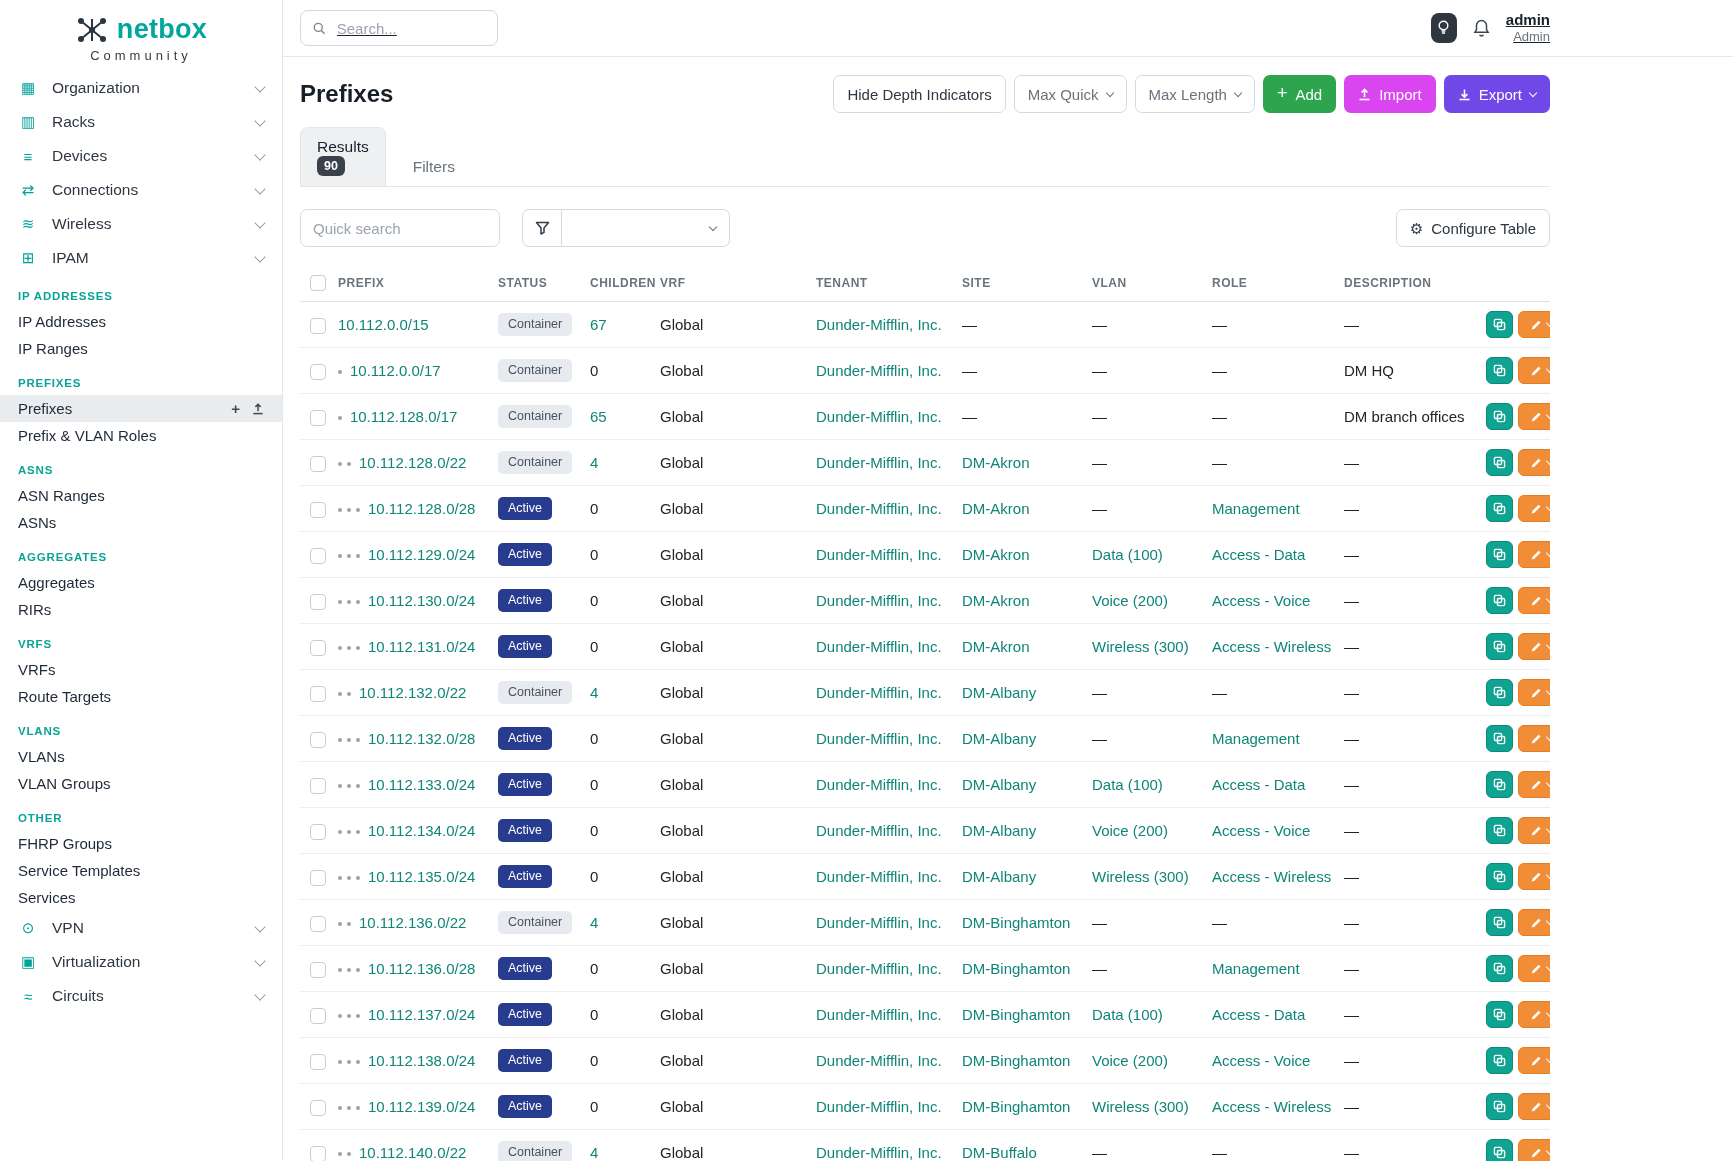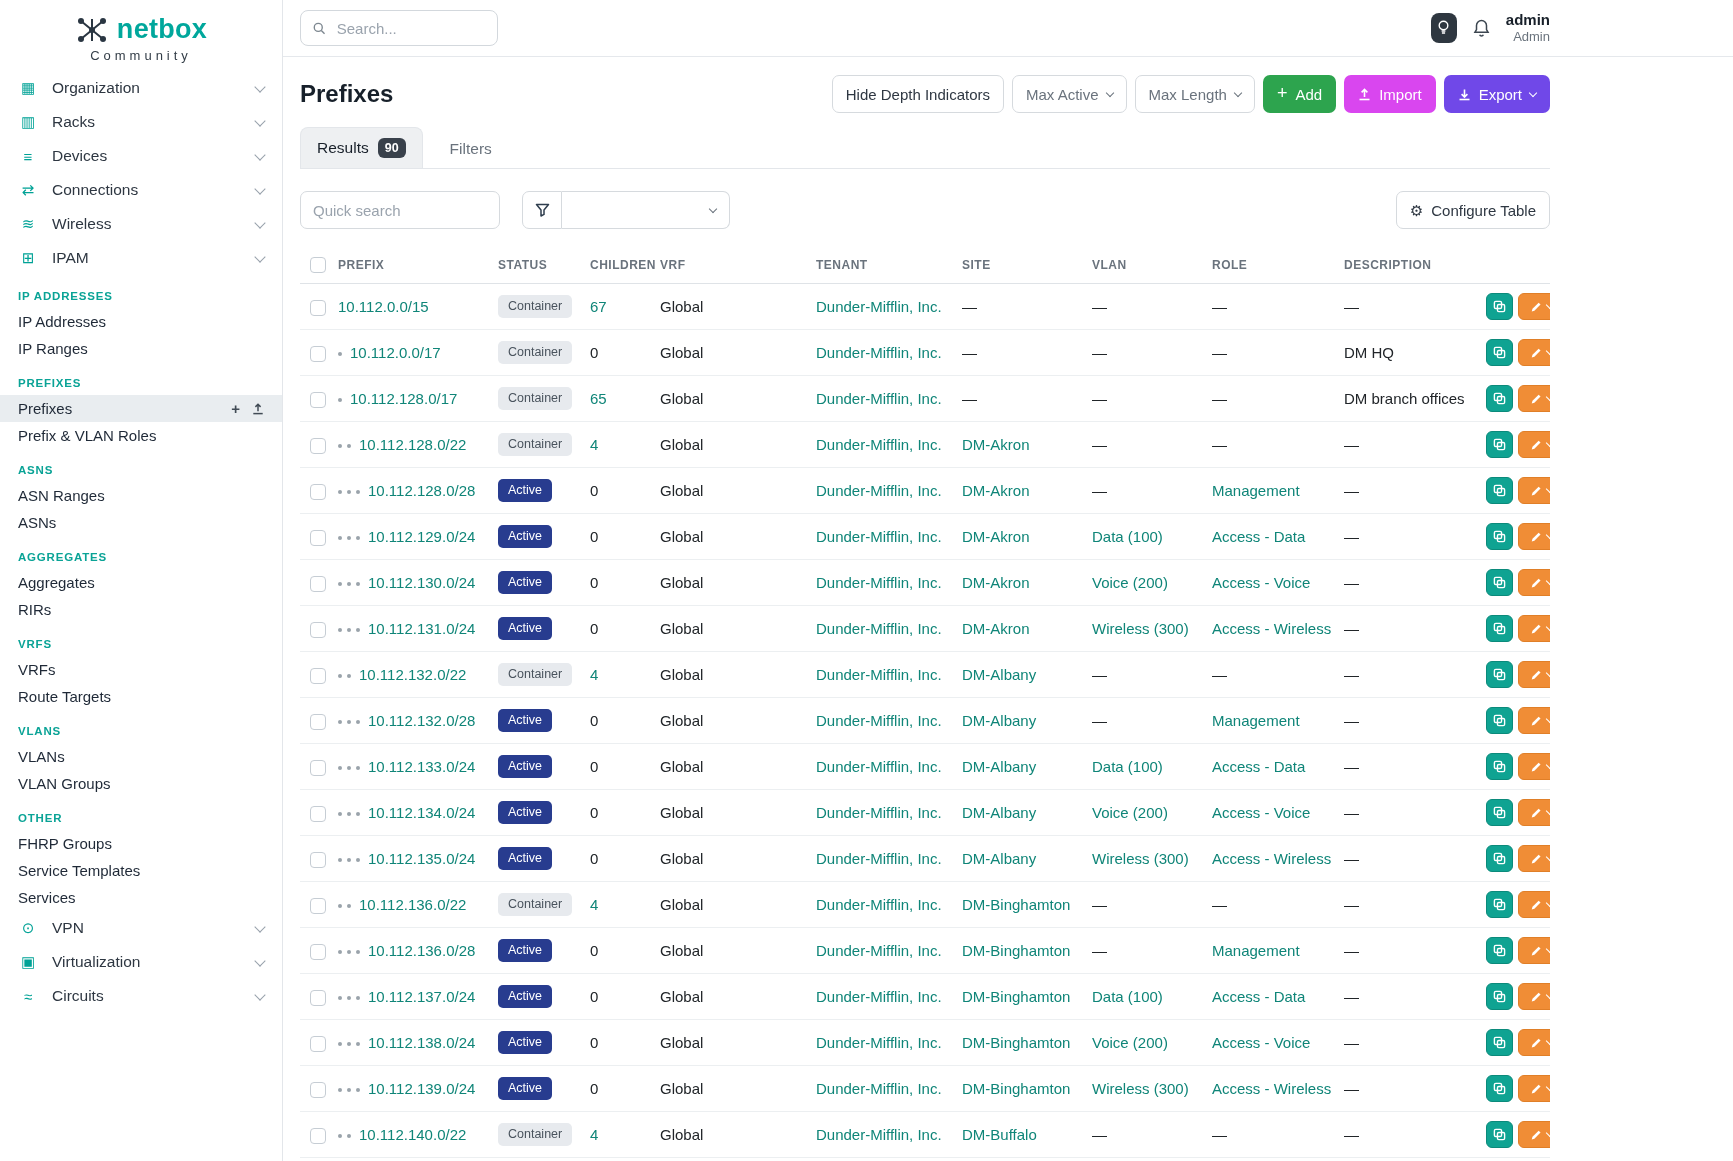--- a/index.html
+++ b/index.html
@@ -19,21 +19,21 @@
   .chev.sm{width:5px;height:5px;}
   .sec-head{color:#0aa396;font-size:11.5px;font-weight:bold;letter-spacing:.8px;padding:15px 18px 6px;}
   .sec-item{display:flex;align-items:center;font-size:15px;color:#1f2937;padding:4.5px 18px;cursor:pointer;line-height:18px;}
   .sec-item.active{background:#e9edf0;}
   .mini-actions{margin-left:auto;display:flex;gap:12px;align-items:center;color:#414b55;}
   .mini-actions .mini{background:none;border:none;color:#414b55;cursor:pointer;padding:0;font-size:14px;line-height:1;display:flex;align-items:center;}
 
   
   .main{flex:1;min-width:0;}
   .content{padding-left:17px;width:1250px;}
-  .topbar{height:56px;border-bottom:1px solid #e5e8ec;display:flex;align-items:center;}
+  .topbar{height:56px;border-bottom:1px solid #e5e8ec;display:flex;align-items:center;text-decoration:underline;}
   .topbar-inner{display:flex;align-items:center;width:1250px;}
   .search-box{display:flex;align-items:center;gap:9px;width:198px;height:36px;border:1px solid #d3d8dd;border-radius:8px;padding:0 12px;color:#8a949e;box-sizing:border-box;background:#fff;}
   .search-box input{border:none;outline:none;font-size:15px;width:100%;color:#333;background:transparent;font-family:inherit;}
   .search-box input::placeholder{color:#9aa3ad;}
   .topbar-right{margin-left:auto;display:flex;align-items:center;gap:15px;justify-content:flex-end;}
   .icon-btn{background:none;border:none;color:#3c4650;cursor:pointer;padding:0;display:flex;align-items:center;}
   .theme-btn{width:26px;height:30px;border-radius:8px;background:#2e3740;display:flex;align-items:center;justify-content:center;border:none;cursor:pointer;}
   .user{text-align:right;line-height:1.25;cursor:pointer;}
   .user-name{font-weight:bold;font-size:15px;color:#18202a;}
   .user-role{font-size:13px;color:#6a737d;}
@@ -43,21 +43,21 @@
   .title-actions{margin-left:auto;display:flex;gap:8px;align-items:center;}
   .btn{height:38px;border-radius:7px;font-size:15px;display:inline-flex;align-items:center;gap:8px;padding:0 13px;cursor:pointer;border:1px solid transparent;box-sizing:border-box;font-family:inherit;background:#fff;}
   .btn-outline{border-color:#d6dade;color:#2e3742;}
   .btn-outline.muted{color:#6a737d;}
   .btn-green{background:#2da44e;color:#fff;}
   .btn-teal{background:#d946ef;color:#fff;}
   .btn-purple{background:#7048e8;color:#fff;}
   .btn .plus{font-size:18px;line-height:1;margin-top:-2px;}
 
   .tabs{display:flex;gap:10px;border-bottom:1px solid #e3e6ea;margin-top:14px;align-items:flex-end;}
-  .tab{padding:10px 16px;font-size:15.5px;color:#6a737d;display:flex;gap:9px;align-items:center;cursor:pointer;border:1px solid transparent;border-bottom:none;}
+  .tab{padding:10px 16px;font-size:15.5px;color:#6a737d;display:flex;align-items:flex-start;cursor:pointer;border:1px solid transparent;border-bottom:none;flex-direction:column;}
   .tab.active{color:#18202a;background:#eef0f2;border-color:#e3e6ea;border-radius:8px 8px 0 0;}
   .count-badge{background:#39414b;color:#fff;font-size:12.5px;border-radius:6px;padding:2px 7px;font-weight:bold;line-height:1.3;}
 
   .filter-row{display:flex;align-items:center;margin-top:22px;}
   .quick-search{width:200px;height:38px;border:1px solid #d6dade;border-radius:7px;padding:0 12px;font-size:15px;color:#333;box-sizing:border-box;outline:none;font-family:inherit;}
   .quick-search::placeholder{color:#9aa3ad;}
   .group{display:flex;margin-left:22px;}
   .funnel-btn{width:40px;height:38px;border:1px solid #d6dade;background:#fff;border-radius:7px 0 0 7px;display:flex;align-items:center;justify-content:center;color:#2f3e4e;cursor:pointer;box-sizing:border-box;}
   .fake-select{width:168px;height:38px;border:1px solid #d6dade;border-left:none;border-radius:0 7px 7px 0;display:flex;align-items:center;justify-content:flex-end;padding:0 13px;color:#6a737d;cursor:pointer;box-sizing:border-box;}
   .configure-btn{margin-left:auto;}
@@ -256,21 +256,21 @@
 
     <div class="content">
 
       <div class="title-row">
         <h1 class="page-title">Prefixes</h1>
         <div class="title-actions">
           <button class="btn btn-outline">
             <span>Hide Depth Indicators</span>
           </button>
           <button class="btn btn-outline muted">
-            <span>Max Active</span>
+            <span>Max Quick</span>
             <span class="chev sm"></span>
           </button>
           <button class="btn btn-outline muted">
             <span>Max Length</span>
             <span class="chev sm"></span>
           </button>
           <button class="btn btn-green">
             <span class="plus">+</span>
             <span>Add</span>
           </button>

